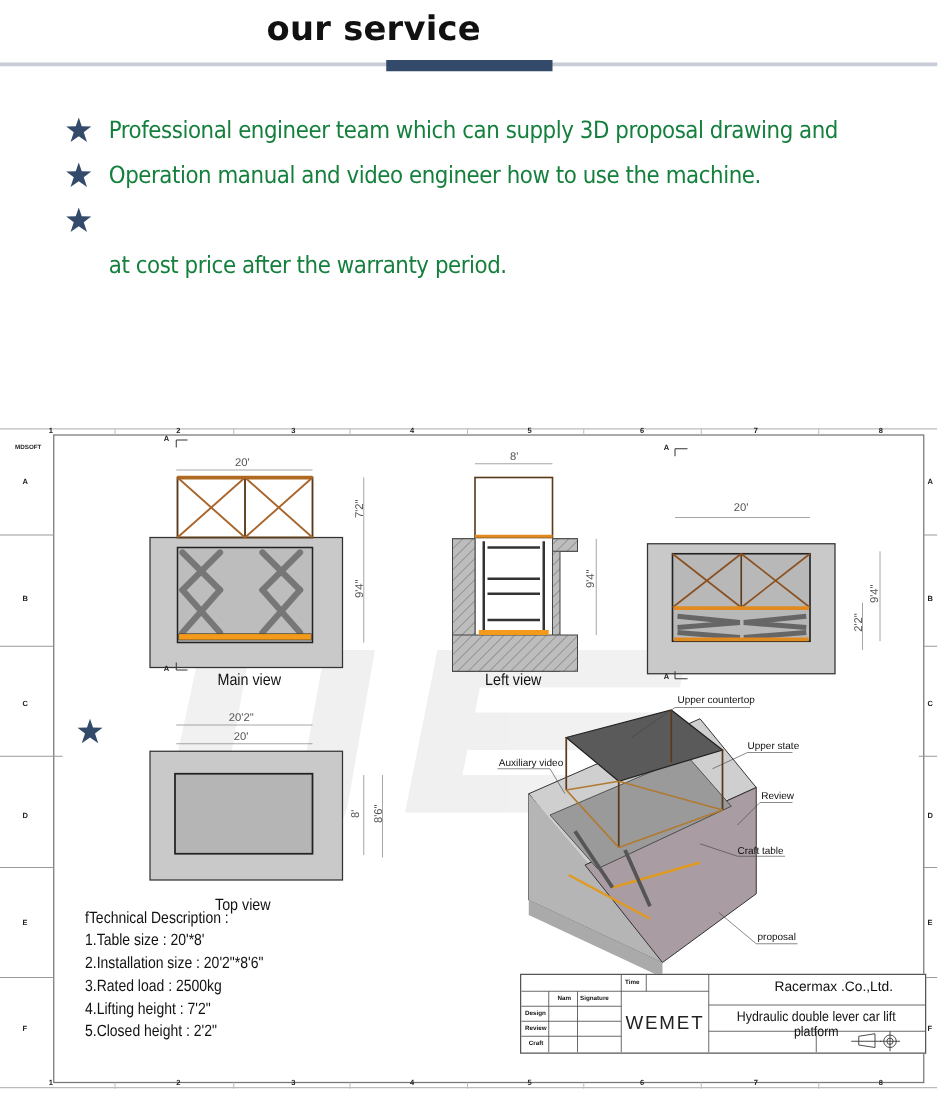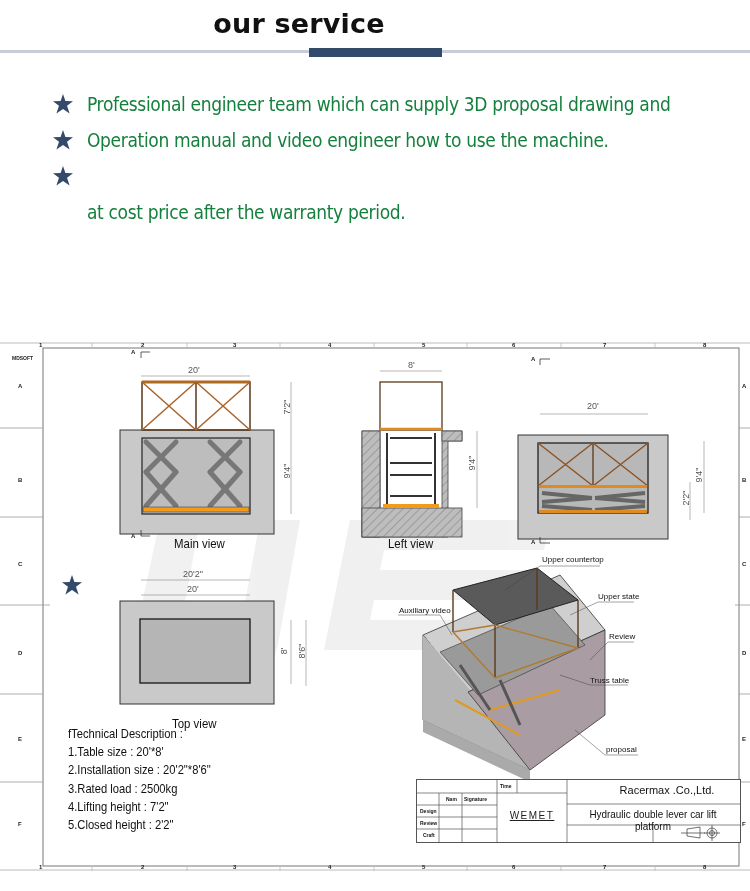--- a/index.html
+++ b/index.html
@@ -14,21 +14,21 @@
   .drawing{position:absolute;left:0;top:340px;width:696px;height:535px;}
   .frame-label{position:absolute;font-family:"Liberation Sans",sans-serif;font-size:6px;font-weight:bold;color:#222;}
   .view-label{position:absolute;font-family:"Liberation Sans",sans-serif;font-size:13px;color:#111;transform:scaleX(0.88);transform-origin:left;}
   .dim{position:absolute;font-family:"Liberation Sans",sans-serif;font-size:9px;color:#555;}
   .callout{position:absolute;font-family:Liberation Sans, sans-serif;font-size:8px;color:#111;white-space:nowrap;}
   .tech{position:absolute;left:68px;top:725px;font-family:"Liberation Sans",sans-serif;font-size:13px;color:#111;line-height:18.2px;transform:scaleX(0.86);transform-origin:left;}
   .tb{position:absolute;left:416px;top:779px;width:323px;height:62px;border:1px solid #555;background:#fff;font-family:"Liberation Sans",sans-serif;}
   .tb-cell{position:absolute;font-size:5px;font-weight:bold;color:#111;}
   .tb-company{position:absolute;left:150px;top:4px;width:200px;text-align:center;font-size:11px;color:#111;}
   .tb-product{position:absolute;left:150px;top:28px;width:172px;text-align:center;font-size:11px;color:#111;transform:scaleX(0.9);}
-  .tb-brand{position:absolute;left:80px;top:30px;width:70px;text-align:center;font-size:10px;letter-spacing:1.5px;color:#222;text-decoration:underline;}
+  .tb-brand{position:absolute;left:80px;top:30px;width:70px;text-align:center;font-size:15px;letter-spacing:1.5px;color:#222;}
 </style>
 </head>
 <body>
 
 <div class="hdr">
   <div class="hdr-title">our service</div>
   <div class="hdr-line"></div>
   <div class="hdr-bar"></div>
 </div>
 
@@ -281,21 +281,21 @@
   <div class="dim" style="left:295px;top:306px;transform:rotate(-90deg)">8'6"</div>
 
   <div class="view-label" style="left:174px;top:196px">Main view</div>
   <div class="view-label" style="left:388px;top:196px">Left view</div>
   <div class="view-label" style="left:172px;top:376px">Top view</div>
 
   <div class="callout" style="left:542px;top:215px">Upper countertop</div>
   <div class="callout" style="left:598px;top:252px">Upper state</div>
   <div class="callout" style="left:399px;top:266px">Auxiliary video</div>
   <div class="callout" style="left:609px;top:292px">Review</div>
-  <div class="callout" style="left:590px;top:336px">Truss table</div>
+  <div class="callout" style="left:590px;top:336px">Craft table</div>
   <div class="callout" style="left:606px;top:405px">proposal</div>
 
   <svg style="position:absolute;left:61px;top:234px" width="22" height="22" viewBox="0 0 22 20">
       <polygon points="11,0 13.4,7 21,7.2 15,11.8 17.6,19.5 11,15 4.4,19.5 7,11.8 1,7.2 8.6,7" fill="#334a6a"></polygon>
     </svg>
 </div>
 
 <div class="tech">
   <div>fTechnical Description :</div>
   <div>1.Table size : 20'*8'</div>

